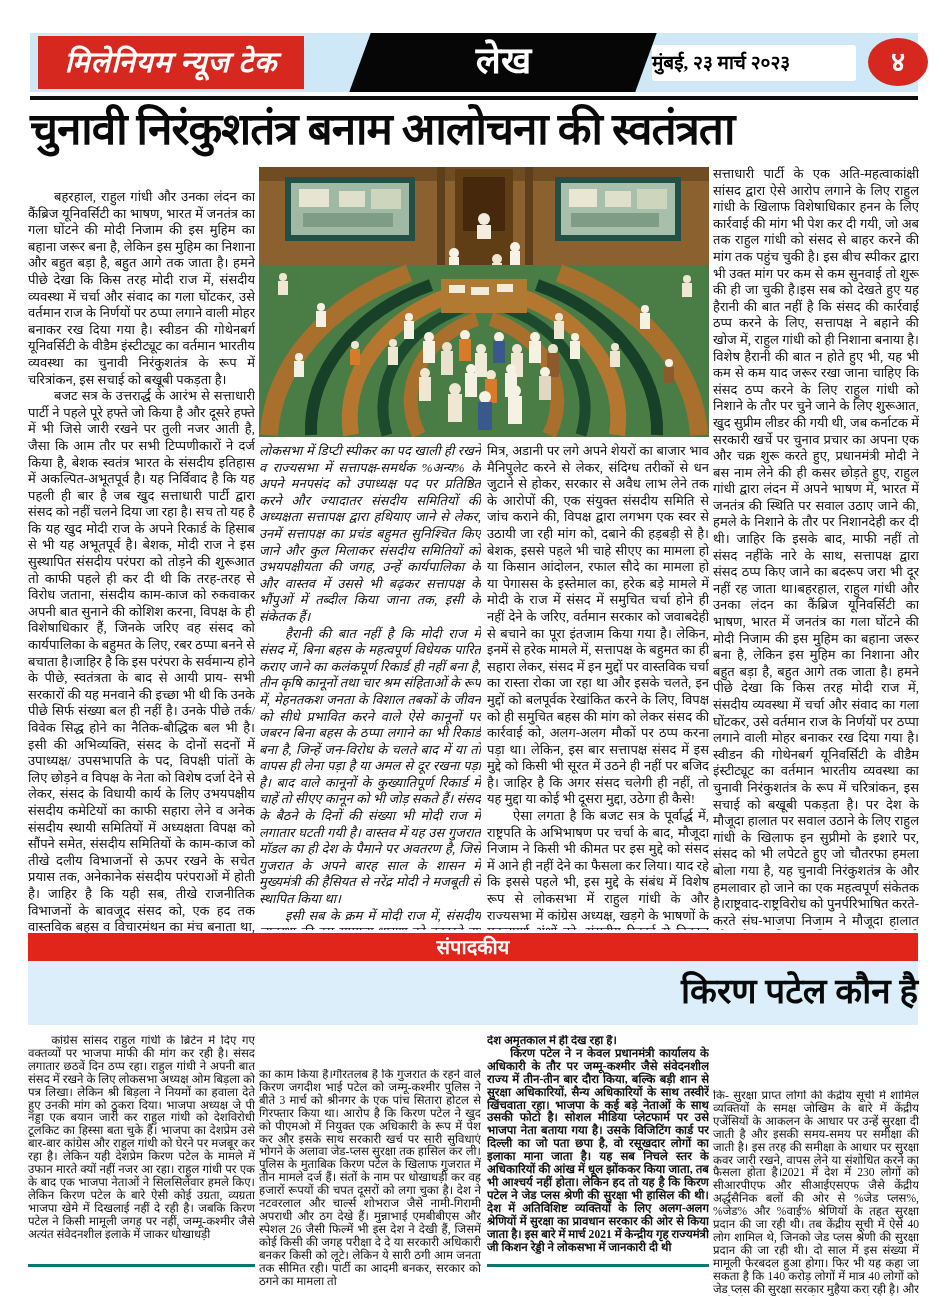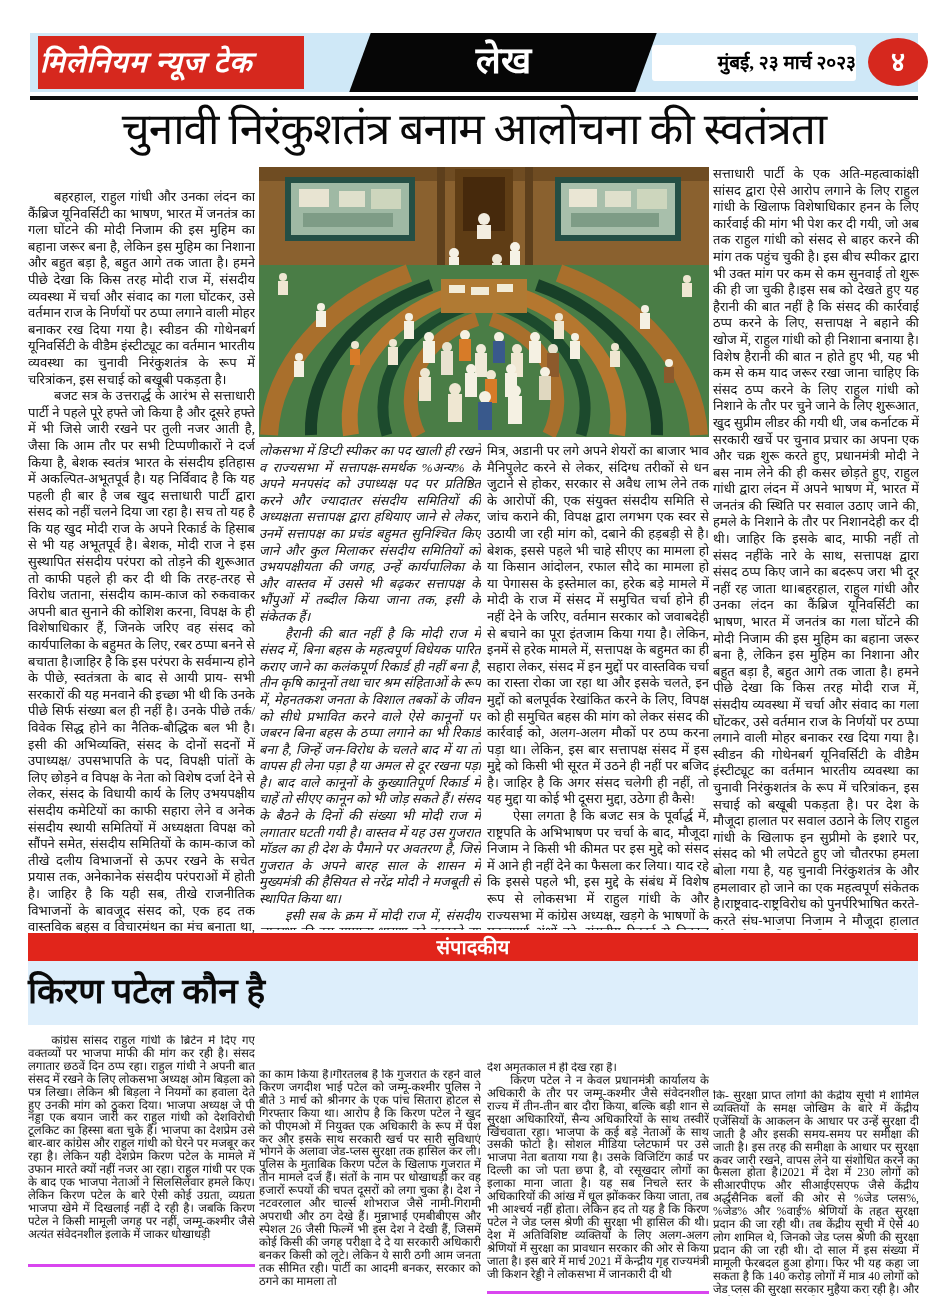--- a/index.html
+++ b/index.html
@@ -7,46 +7,46 @@
   body { font-family:"Liberation Serif", serif; }
   #page {
     position:relative; width:945px; height:1296px; background:#ffffff;
     margin:0 auto; overflow:hidden;
   }
   
   .header-strip { position:absolute; left:30px; top:33px; width:888px; height:59px; background:#cfe8f7; }
   .masthead {
     position:absolute; left:10px; top:5px; width:262px; height:49px;
     background:#d6281e; color:#ffffff; font-weight:bold; font-style:italic;
-    font-size:29px; line-height:49px; letter-spacing:1px;
+    font-size:29px; line-height:49px; text-align:center; letter-spacing:1px;
     box-shadow:0 0 0 2px #d6281e;
   }
   .section-flag {
     position:absolute; left:330px; top:0; width:286px; height:59px;
     background:#060606; transform:skewX(-20deg);
   }
   .section-flag span {
     display:block; transform:skewX(20deg); color:#ffffff; font-weight:bold;
     font-size:37px; line-height:56px; text-align:center;
   }
   .dateline-box {
     position:absolute; left:622px; top:12px; width:204px; height:36px;
     background:#ffffff; border-radius:3px; color:#000; font-weight:bold;
-    font-size:19px; line-height:36px; text-align:right;
+    font-size:19px; line-height:36px; text-align:left;
   }
   .page-number {
     position:absolute; left:838px; top:5px; width:60px; height:48px;
     background:#d6281e; border-radius:50%; color:#fff; font-weight:bold;
     font-size:27px; line-height:48px; text-align:center;
   }
   .header-rule { position:absolute; left:30px; top:96px; width:888px; height:4px; background:#0d0d0d; }
   
   .lead-headline {
     position:absolute; left:30px; top:101px; width:888px; height:58px;
-    text-align:center; font-weight:normal; font-size:44px; line-height:58px;
+    font-weight:bold; font-size:44px; line-height:58px;
     color:#0a0a0a; font-stretch:condensed; letter-spacing:-1px; white-space:nowrap;
   }
   
   .col { position:absolute; overflow:hidden; text-align:justify; color:#111; }
   .main-col { font-size:13px; line-height:16.6px; }
   .main-col p { text-indent:2em; }
   .cont p:first-child { text-indent:0; }
   #m-col1 { left:28px;  top:166px; width:227px; height:764px;margin-top:23px; }
   #m-col2 { left:259px; top:443px; width:222px; height:487px;font-style:italic; }
   #m-col3 { left:487px; top:443px; width:222px; height:487px; }
@@ -56,27 +56,27 @@
   .photo svg { display:block; }
   
   .edit-bar {
     position:absolute; left:28px; top:933px; width:890px; height:28px;
     background:#e1251b; color:#ffffff; font-weight:bold; font-size:20px;
     line-height:28px; text-align:center;
   }
   .edit-band { position:absolute; left:28px; top:961px; width:890px; height:64px; background:#ddeefb; }
   .edit-headline {
     position:absolute; left:28px; top:961px; width:890px; height:64px;
-    text-align:left; color:#0a0a0a; font-weight:bold; font-size:35px; line-height:62px;
-  }
-  .edit-col { font-size:11.6px; line-height:12.9px; border-bottom:3px solid #d946ef; }
+    text-align:right; color:#0a0a0a; font-weight:bold; font-size:35px; line-height:62px;
+  }
+  .edit-col { font-size:11.6px; line-height:12.9px; border-bottom:3px solid #0f766e; }
   .edit-col p { text-indent:2em; }
   #e-col1 { left:28px;  top:1035px; width:227px; height:232px; }
   #e-col2 { left:259px; top:1035px; width:222px; height:232px;margin-top:34px; }
-  #e-col3 { left:487px; top:1062px; width:222px; height:232px; }
+  #e-col3 { left:487px; top:1035px; width:222px; height:232px;font-weight:bold; }
   #e-col4 { left:713px; top:1090px; width:206px; height:232px; }
 </style>
 </head>
 <body>
 
 <div id="page">
 
   <div class="header-strip">
     <div class="masthead">मिलेनियम न्यूज टेक</div>
     <div class="section-flag">

